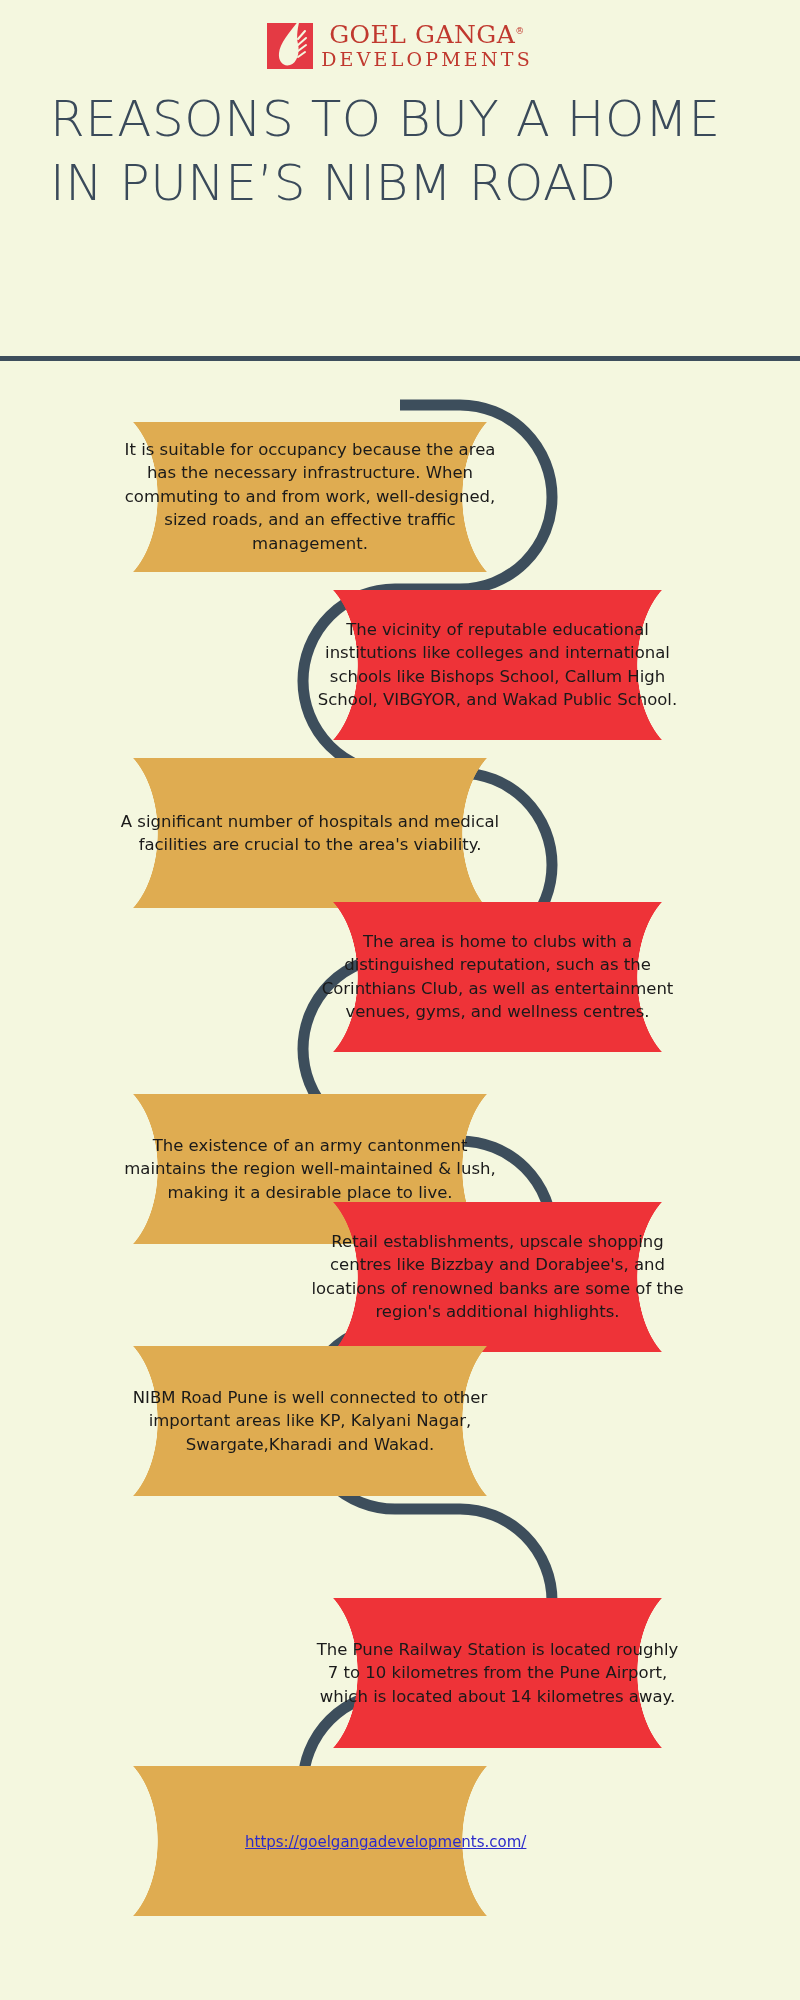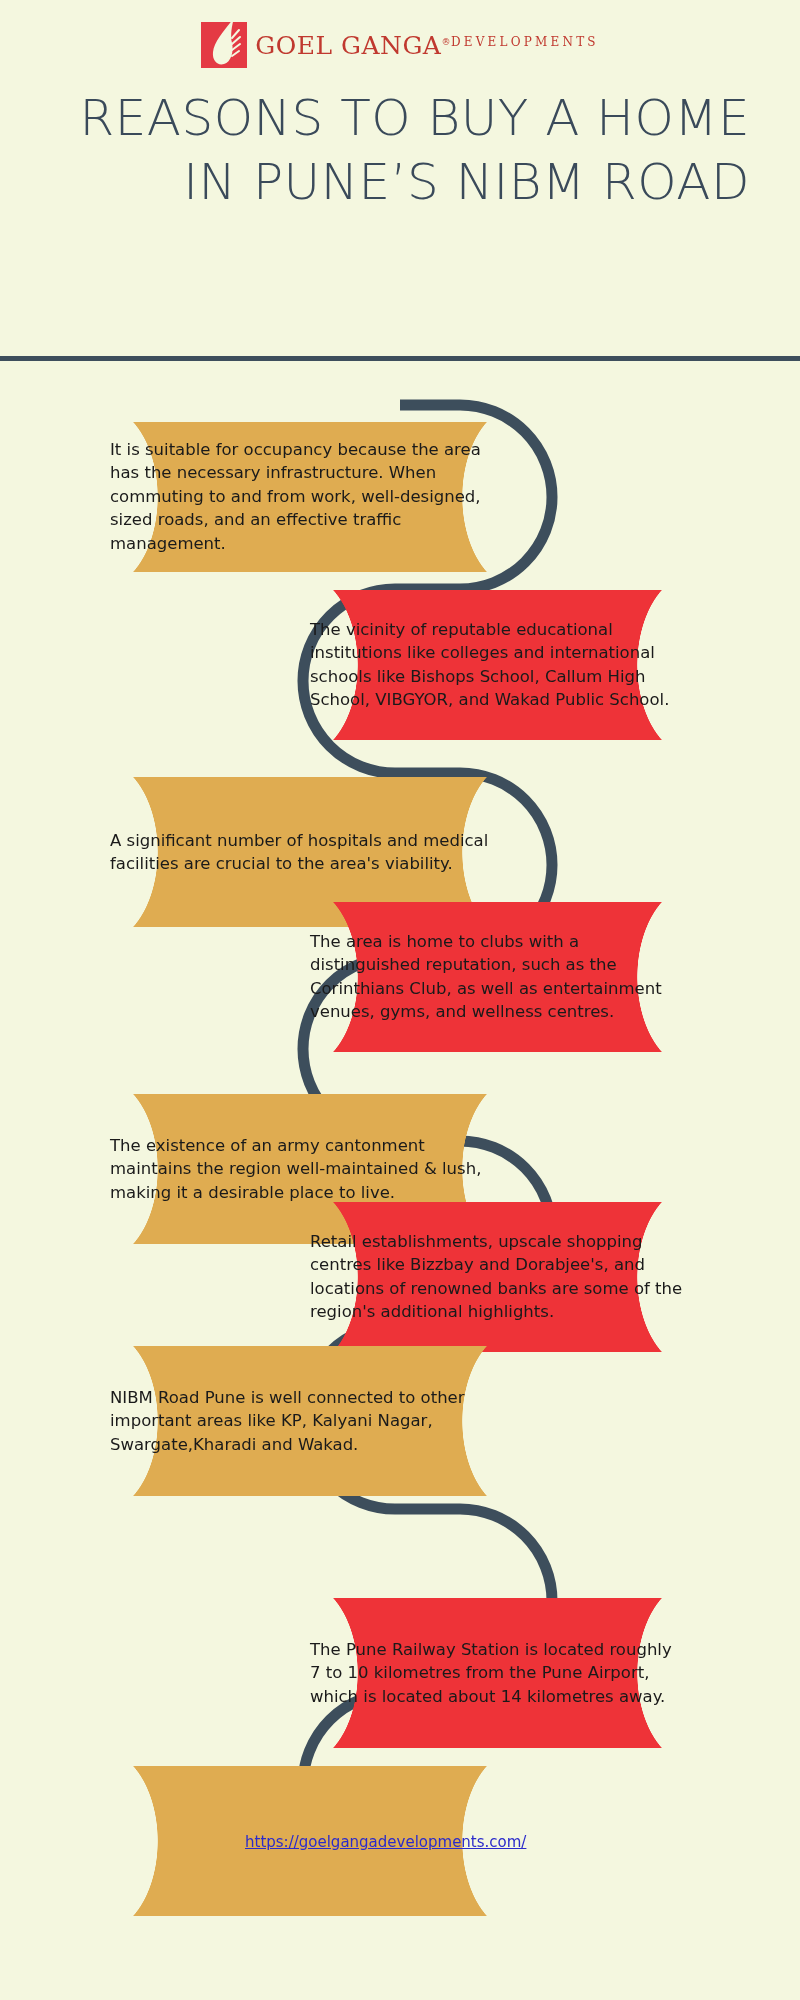--- a/index.html
+++ b/index.html
@@ -15,35 +15,35 @@
 
   .logo-wrap{
     display:flex;align-items:center;justify-content:center;
     gap:8px;padding-top:22px;
   }
   .logo-mark{
     width:46px;height:46px;background:#E43A44;
     position:relative;flex:none;
   }
   .logo-mark svg{position:absolute;left:0;top:-6px;}
-  .logo-words{display:flex;flex-direction:row;line-height:1;text-align:center;}
+  .logo-words{display:flex;flex-direction:column;line-height:1;text-align:center;}
   .logo-name{
     font-family:"DejaVu Serif","Liberation Serif",serif;
     color:#C0392F;font-size:25px;letter-spacing:.5px;
     white-space:nowrap;position:relative;
   }
   .logo-reg{font-size:9px;vertical-align:super;}
   .logo-sub{
     font-family:"DejaVu Serif","Liberation Serif",serif;
-    color:#C0392F;font-size:12px;letter-spacing:3.2px;
+    color:#C0392F;font-size:19px;letter-spacing:3.2px;
     margin-top:3px;white-space:nowrap;
   }
 
   .title{
-    margin:18px auto 0;width:700px;text-align:right;
+    margin:18px auto 0;width:700px;text-align:left;
     color:#3A4A5A;font-size:50px;line-height:1.28;
     font-weight:300;letter-spacing:.5px;
     font-family:"DejaVu Sans","Liberation Sans",sans-serif;
   }
   .divider{
     position:absolute;top:356px;left:0;
     width:800px;height:5px;background:#3D4E5C;
   }
 
   
@@ -62,21 +62,21 @@
     mask:
       radial-gradient(ellipse 58px 92px at 0% 50%, transparent 99%, #000 100%),
       radial-gradient(ellipse 58px 92px at 100% 50%, transparent 99%, #000 100%);
     mask-composite:intersect;
   }
   .block.gold .slab{background:#DFAC51;}
   .block.red  .slab{background:#EE3338;}
 
   .block .txt{
     position:absolute;left:0;top:50%;transform:translateY(-50%);
-    width:100%;
+    width:100%;text-align:center;
     color:#1A1A1A;font-size:16.5px;line-height:1.42;
     padding:0 10px;box-sizing:border-box;
   }
 
   
   .footer{
     position:absolute;left:245px;top:1832px;width:330px;
   }
   .footer a{
     color:#2B2BCB;text-decoration:underline;
@@ -133,21 +133,21 @@
 <div class="block gold" style="left:100px;top:422px;width:420px;">
   <div class="slab"></div>
   <div class="txt">It is suitable for occupancy because the area has the necessary infrastructure. When commuting to and from work, well-designed, sized roads, and an effective traffic management.</div>
 </div>
 
 <div class="block red" style="left:300px;top:590px;width:395px;">
   <div class="slab"></div>
   <div class="txt">The vicinity of reputable educational institutions like colleges and international schools like Bishops School, Callum High School, VIBGYOR, and Wakad Public School.</div>
 </div>
 
-<div class="block gold" style="left:100px;top:758px;width:420px;margin-top:19px;">
+<div class="block gold" style="left:100px;top:758px;width:420px;">
   <div class="slab"></div>
   <div class="txt">A significant number of hospitals and medical facilities are crucial to the area's viability.</div>
 </div>
 
 <div class="block red" style="left:300px;top:902px;width:395px;">
   <div class="slab"></div>
   <div class="txt">The area is home to clubs with a distinguished reputation, such as the Corinthians Club, as well as entertainment venues, gyms, and wellness centres.</div>
 </div>
 
 <div class="block gold" style="left:100px;top:1094px;width:420px;">

